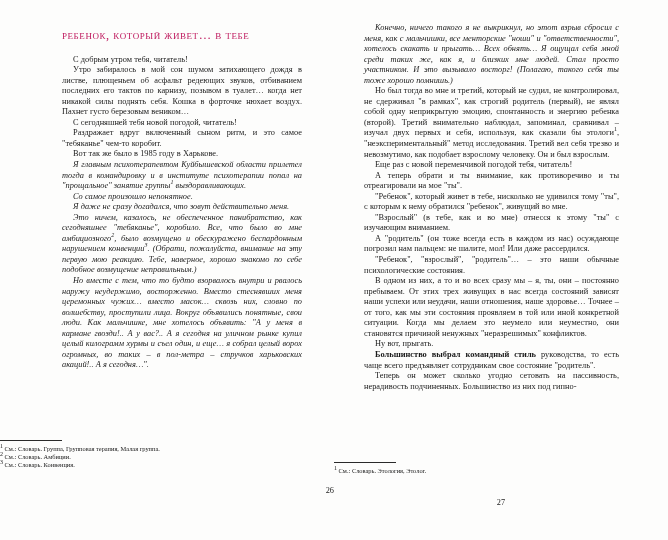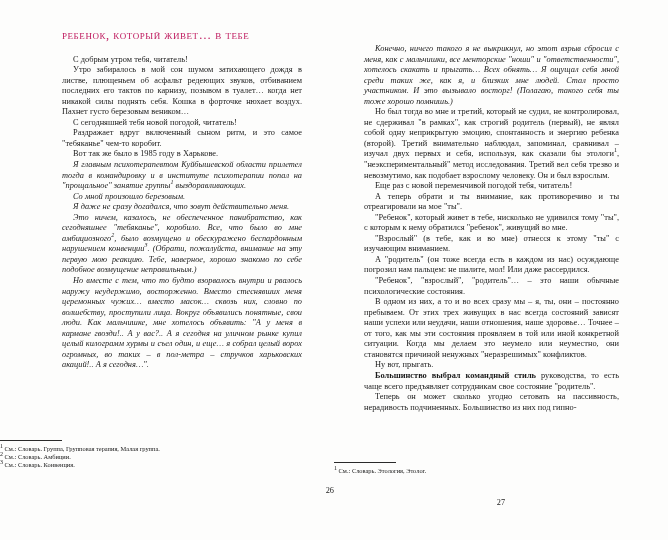--- a/index.html
+++ b/index.html
@@ -34,21 +34,21 @@
     box-sizing: border-box;
   }
   .page-left .page-inner {
     left: 62px;
     right: 0;
     top: 28px;
     width: 240px;
   }
   .page-right .page-inner {
     left: 30px;
-    top: 44px;
+    top: 23px;
     width: 255px;
   }
   .chapter-title {
     font-size: 12.4px;
     font-weight: normal;
     letter-spacing: 0.55px;
     margin: 0 0 11px 0;
     line-height: 1.25;
     font-variant: small-caps;
     text-transform: lowercase;
@@ -119,21 +119,21 @@
   <div class="page page-left">
     <div class="page-inner">
       <h1 class="chapter-title">Ребенок, который живет… в тебе</h1>
       <div id="left-body">
           <p class="para">С добрым утром тебя, читатель!</p>
           <p class="para">Утро забиралось в мой сон шумом затихающего дождя в листве, плющеньем об асфальт редеющих звуков, отбиванием последних его тактов по карнизу, позывом в туалет… когда нет никакой силы поднять себя. Кошка в форточке нюхает воздух. Пахнет густо березовым веником…</p>
           <p class="para">С сегодняшней тебя новой погодой, читатель!</p>
           <p class="para">Раздражает вдруг включенный сыном ритм, и это самое "тебяканье" чем-то коробит.</p>
           <p class="para">Вот так же было в 1985 году в Харькове.</p>
           <p class="para italic">Я главным психотерапевтом Куйбышевской области прилетел тогда в командировку и в институте психотерапии попал на "прощальное" занятие группы<sup class="fn">1</sup> выздоравливающих.</p>
-          <p class="para italic">Со мной произошло березовым.</p>
+          <p class="para italic">Со самое произошло непонятное.</p>
           <p class="para italic">Я даже не сразу догадался, что зовут действительно меня.</p>
           <p class="para italic">Это ничем, казалось, не обеспеченное панибратство, как сегодняшнее "тебяканье", коробило. Все, что было во мне амбициозного<sup class="fn">2</sup>, было возмущено и обескуражено беспардонным нарушением конвенции<sup class="fn">3</sup>. (Обрати, пожалуйста, внимание на эту первую мою реакцию. Тебе, наверное, хорошо знакомо по себе подобное возмущение неправильным.)</p>
           <p class="para italic">Но вместе с тем, что то будто взорвалось внутри и рвалось наружу неудержимо, восторженно. Вместо стеснявших меня церемонных чужих… вместо масок… сквозь них, словно по волшебству, проступили лица. Вокруг объявились понятные, свои люди. Как мальчишке, мне хотелось объявить: "А у меня в кармане гвозди!.. А у вас?.. А я сегодня на уличном рынке купил целый килограмм хурмы и съел один, и еще… я собрал целый ворох огромных, во таких – в пол-метра – стручков харьковских акаций!.. А я сегодня…".</p>
         </div>
     </div>
     <div class="footnotes">
       <div class="fn-rule"></div>
       <div id="left-fn">
           <p class="fn-line"><sup class="fn">1</sup> См.: Словарь. Группа, Групповая терапия, Малая группа.</p>
           <p class="fn-line"><sup class="fn">2</sup> См.: Словарь. Амбиции.</p>

